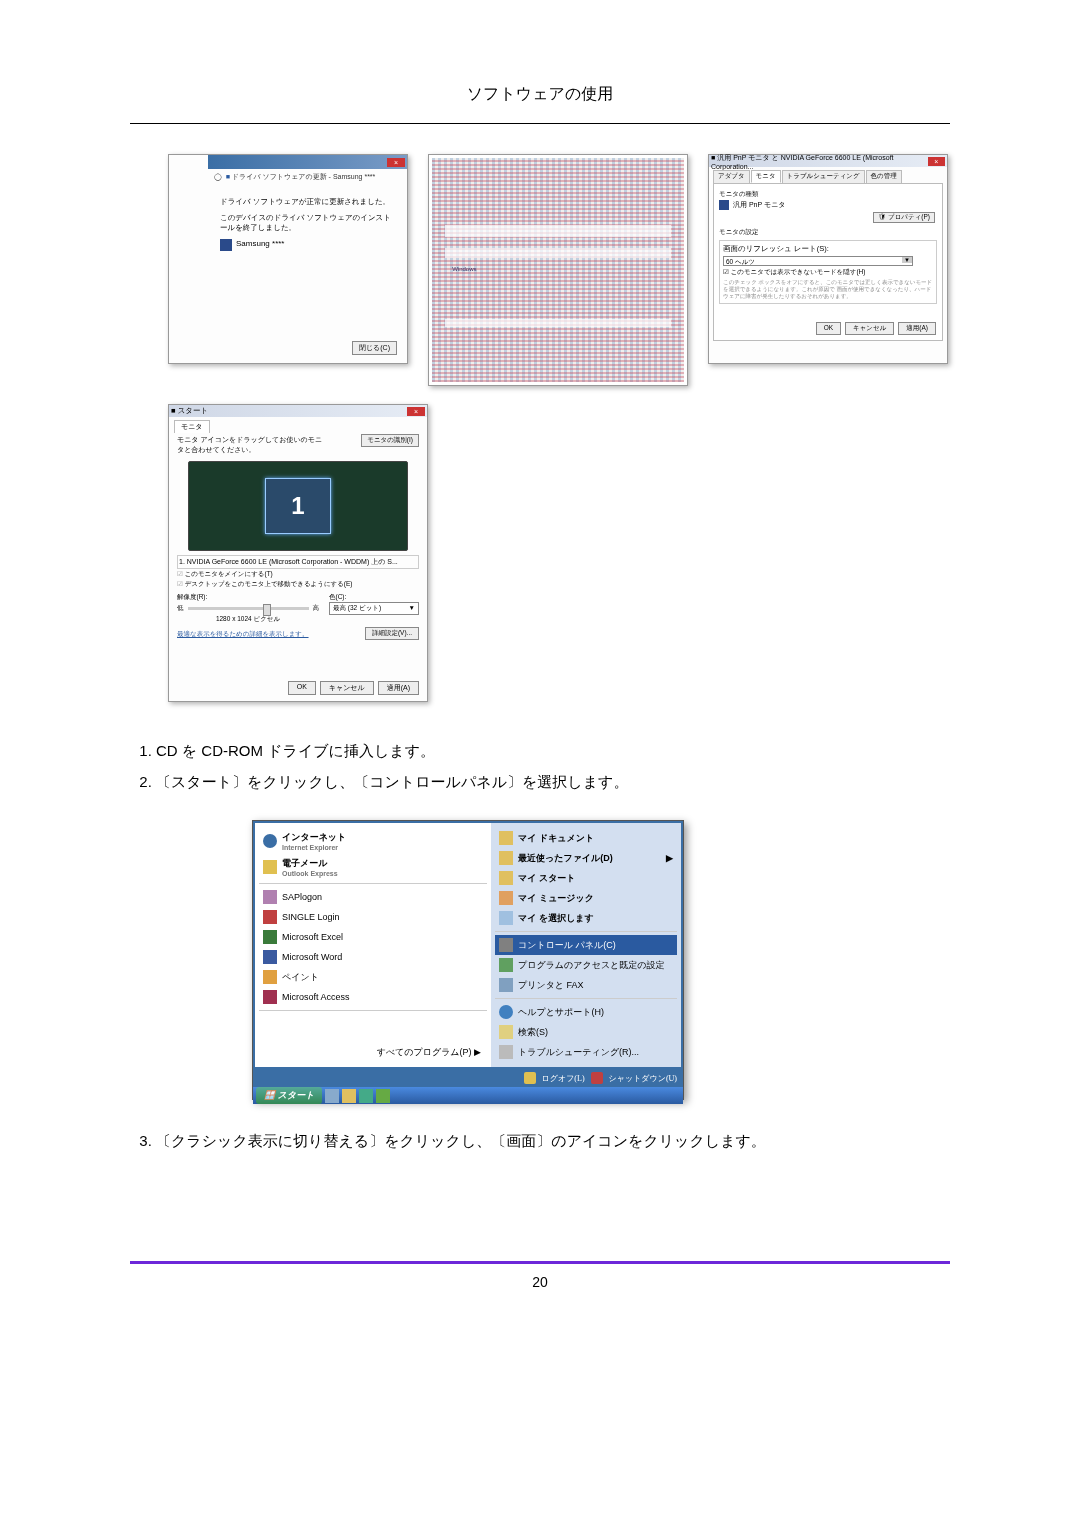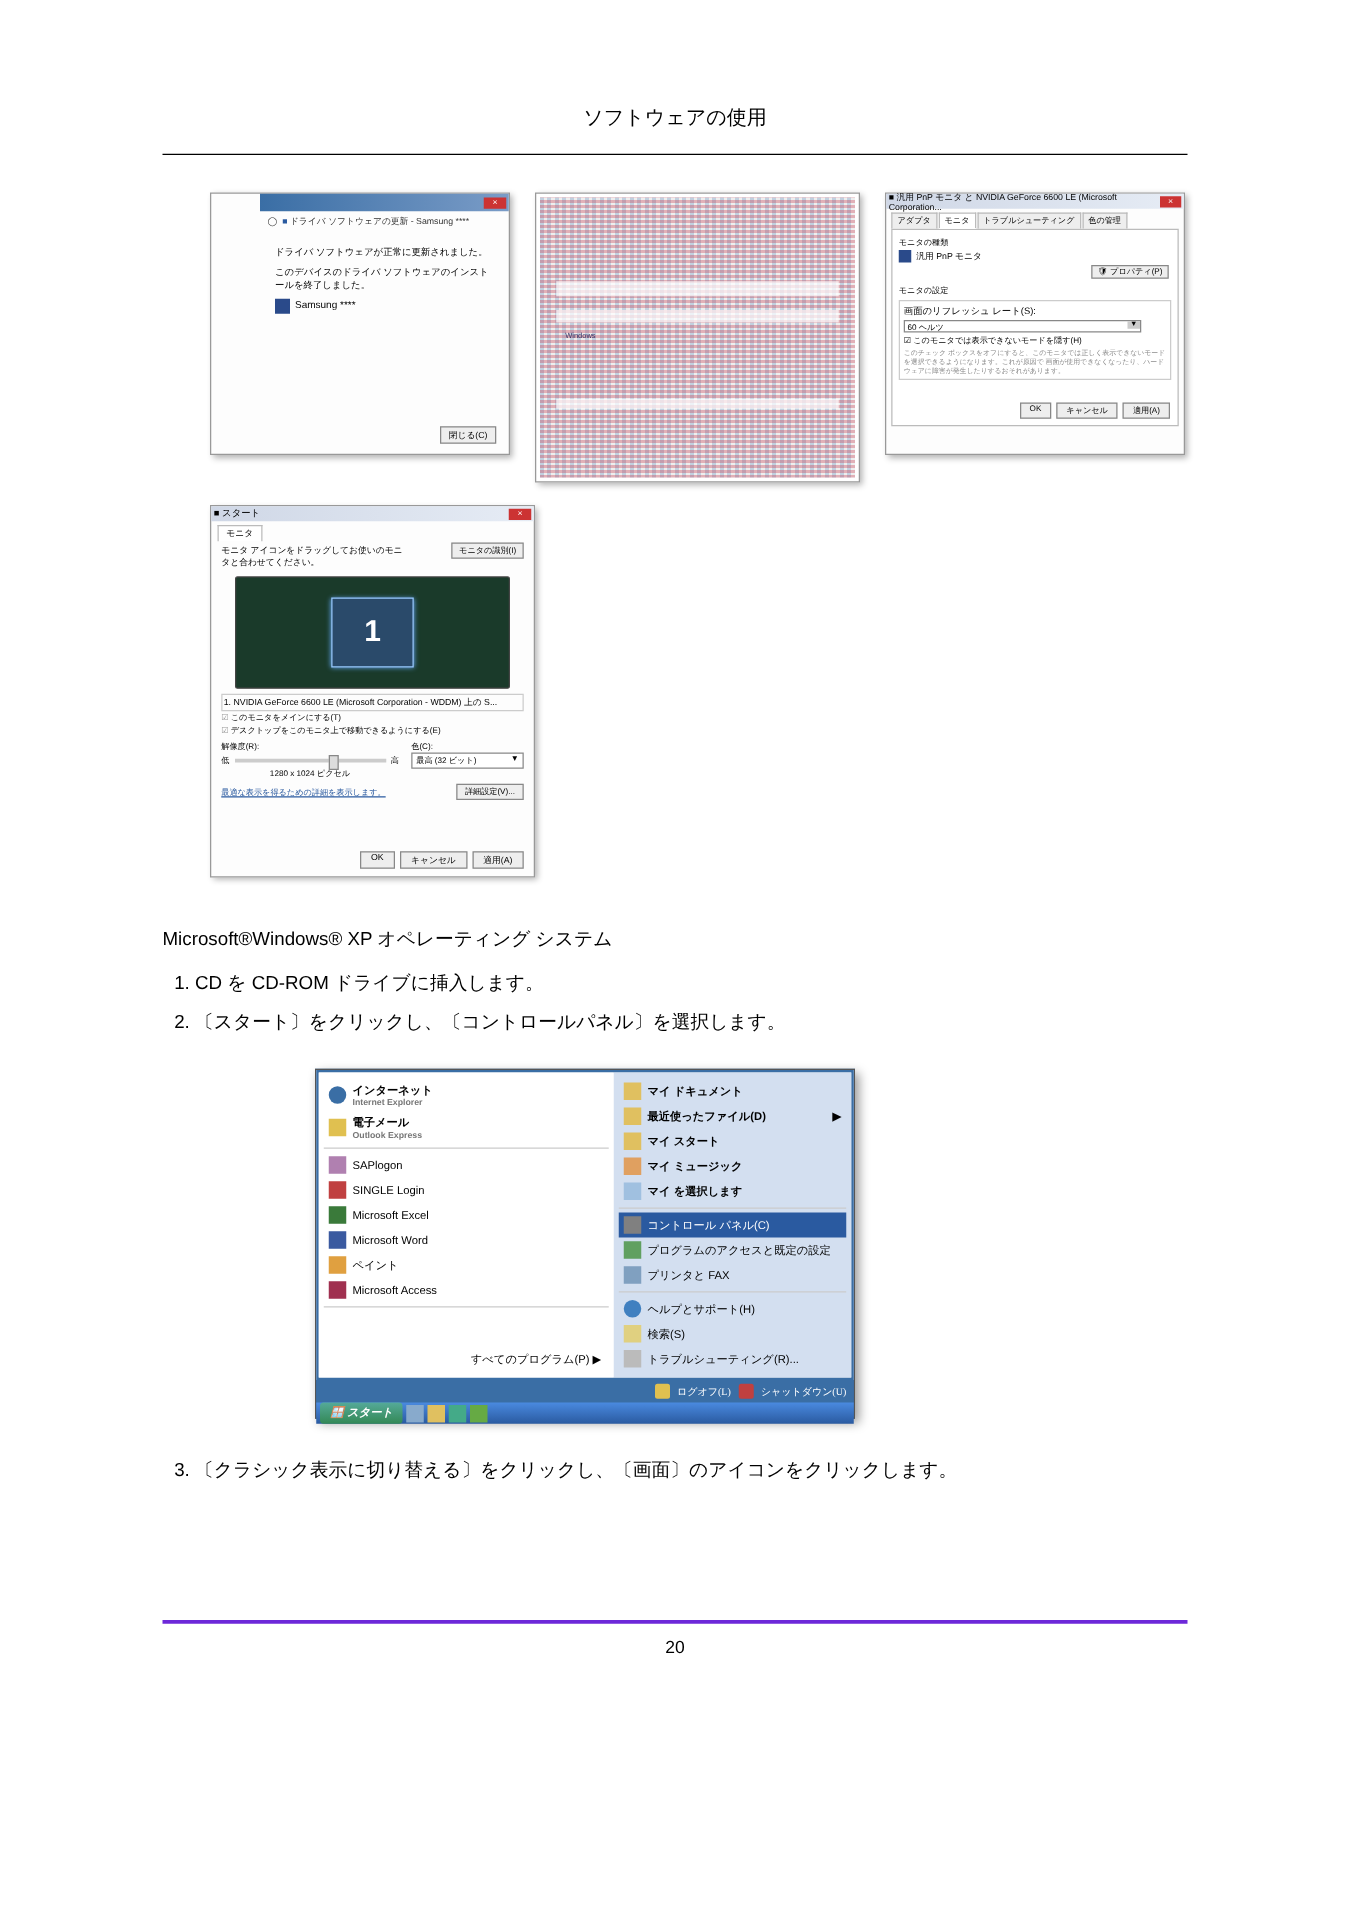--- a/index.html
+++ b/index.html
@@ -283,21 +283,20 @@
       </div>
       <div class="btnrow">
         <div class="btn">OK</div>
         <div class="btn">キャンセル</div>
         <div class="btn">適用(A)</div>
       </div>
     </div>
 
   </div>
 
-  <p class="body-text">Microsoft®Windows® XP オペレーティング システム</p>
 
   <ol class="ol">
     <li>CD を CD-ROM ドライブに挿入します。</li>
     <li>〔スタート〕をクリックし、〔コントロールパネル〕を選択します。</li>
   </ol>
 
   <div class="startmenu">
     <div class="sm-body">
       <div class="sm-left">
         <div class="sm-item bold">

